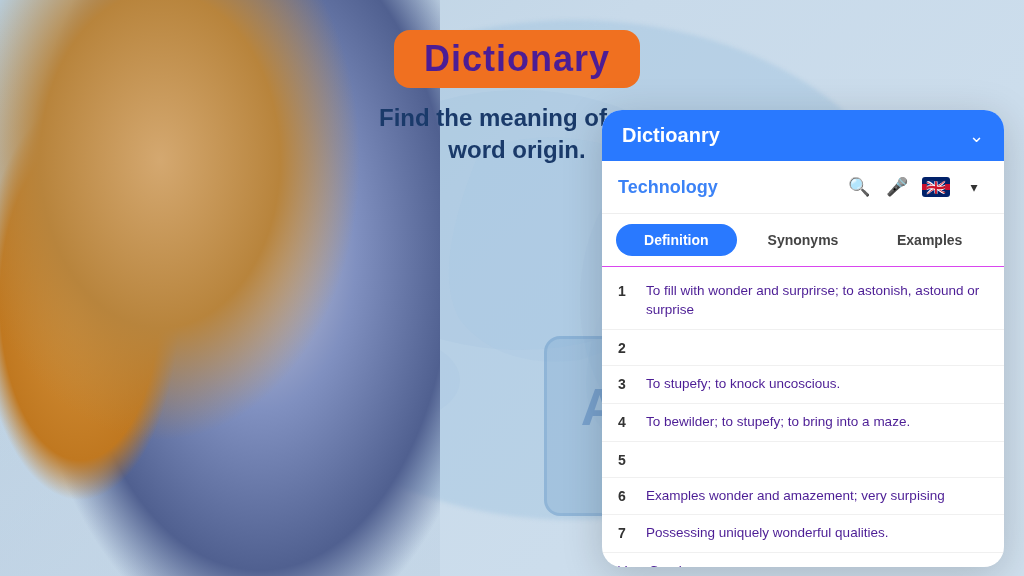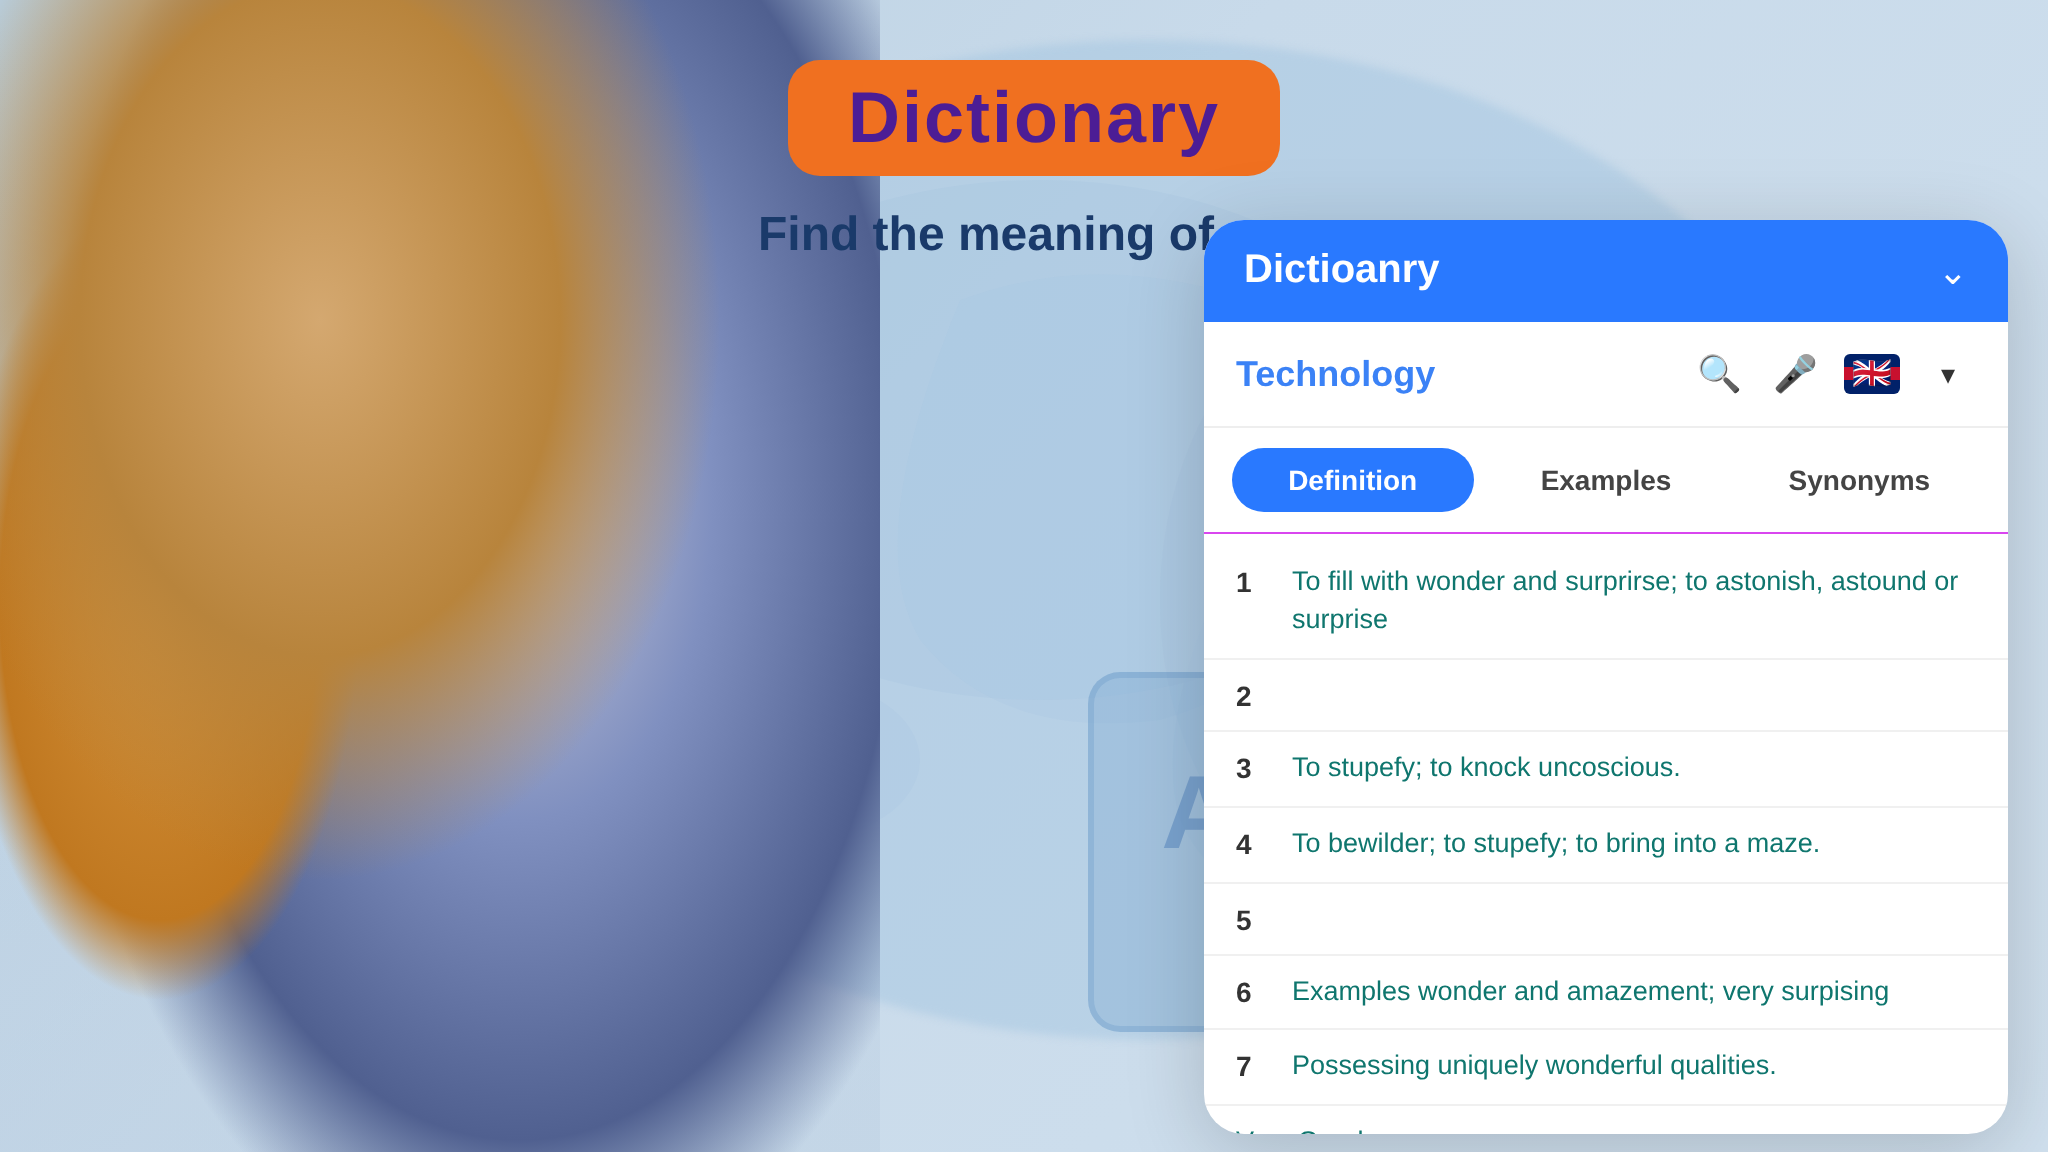--- a/index.html
+++ b/index.html
@@ -215,21 +215,21 @@
     .def-num {
       font-size: 14px;
       font-weight: 700;
       color: #333;
       min-width: 14px;
       margin-top: 1px;
     }
 
     .def-text {
       font-size: 13.5px;
-      color: #0f766e;
+      color: #4c1d95;
       line-height: 1.4;
     }
 
     
     .photo-overlay {
       position: absolute;
       left: 0;
       bottom: 0;
       width: 440px;
       height: 576px;
@@ -265,20 +265,21 @@
   <span>A-Z</span>
   <span class="az-book-icon">📖</span>
 </div>
 
 <div class="photo-overlay"></div>
 
 <div class="headline-area">
   <div class="dictionary-badge">Dictionary</div>
   <div class="headline-text">
     <span>Find the meaning of any</span><br>
+    <span>word origin.</span>
   </div>
 </div>
 
 <div class="dict-card">
 
   <div class="dict-header">
     <span class="dict-header-title">Dictioanry</span>
     <span class="chevron-icon">⌄</span>
   </div>
 
@@ -287,22 +288,22 @@
     <div class="dict-search-icons">
       <span class="icon-btn">🔍</span>
       <span class="icon-btn">🎤</span>
       <span class="flag-icon">🇬🇧</span>
       <span class="icon-btn" style="color:#333; font-size:14px;">▾</span>
     </div>
   </div>
 
   <div class="dict-tabs">
     <button class="tab-btn tab-active">Definition</button>
+    <button class="tab-btn tab-inactive">Synonyms</button>
     <button class="tab-btn tab-inactive">Examples</button>
-    <button class="tab-btn tab-inactive">Synonyms</button>
   </div>
 
   <div class="dict-definitions">
     <div class="def-row">
       <span class="def-num">1</span>
       <span class="def-text">To fill with wonder and surprirse; to astonish, astound or surprise</span>
     </div>
     <div class="def-row">
       <span class="def-num">2</span>
     </div>

